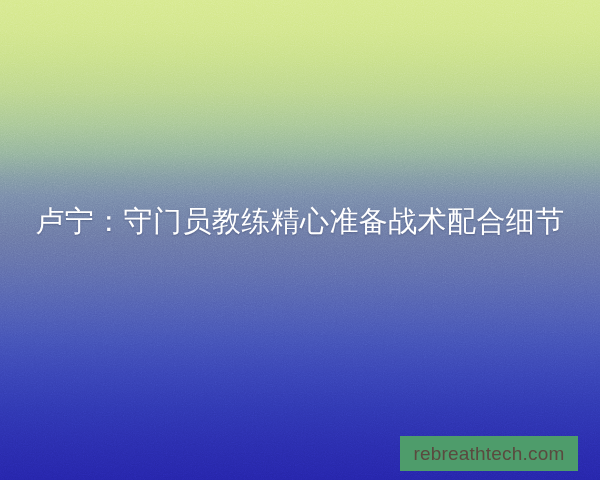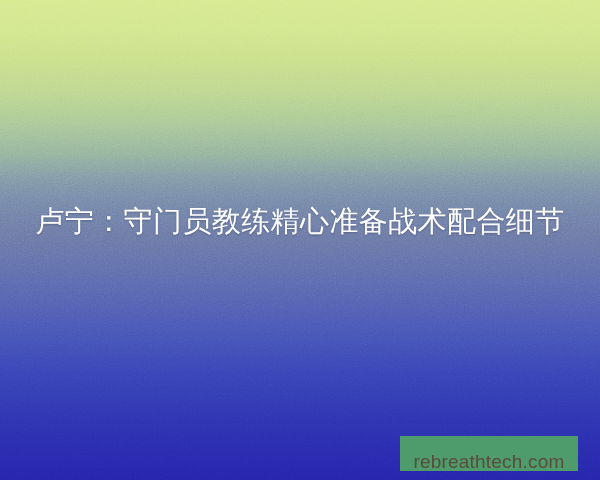--- a/index.html
+++ b/index.html
@@ -72,21 +72,21 @@
 
   
   #watermark-badge {
     position: absolute;
     left: 400px;
     top: 436px;
     width: 178px;
     height: 35px;
     background: #4e9c6b;
     display: flex;
-    align-items: flex-end;
+    align-items: center;
     justify-content: center;
   }
   #watermark-badge .badge-text {
     color: #5a4a3f;
     font-size: 19px;
     line-height: 19px;
     letter-spacing: 0.2px;
     font-weight: 400;
     white-space: nowrap;
   }

